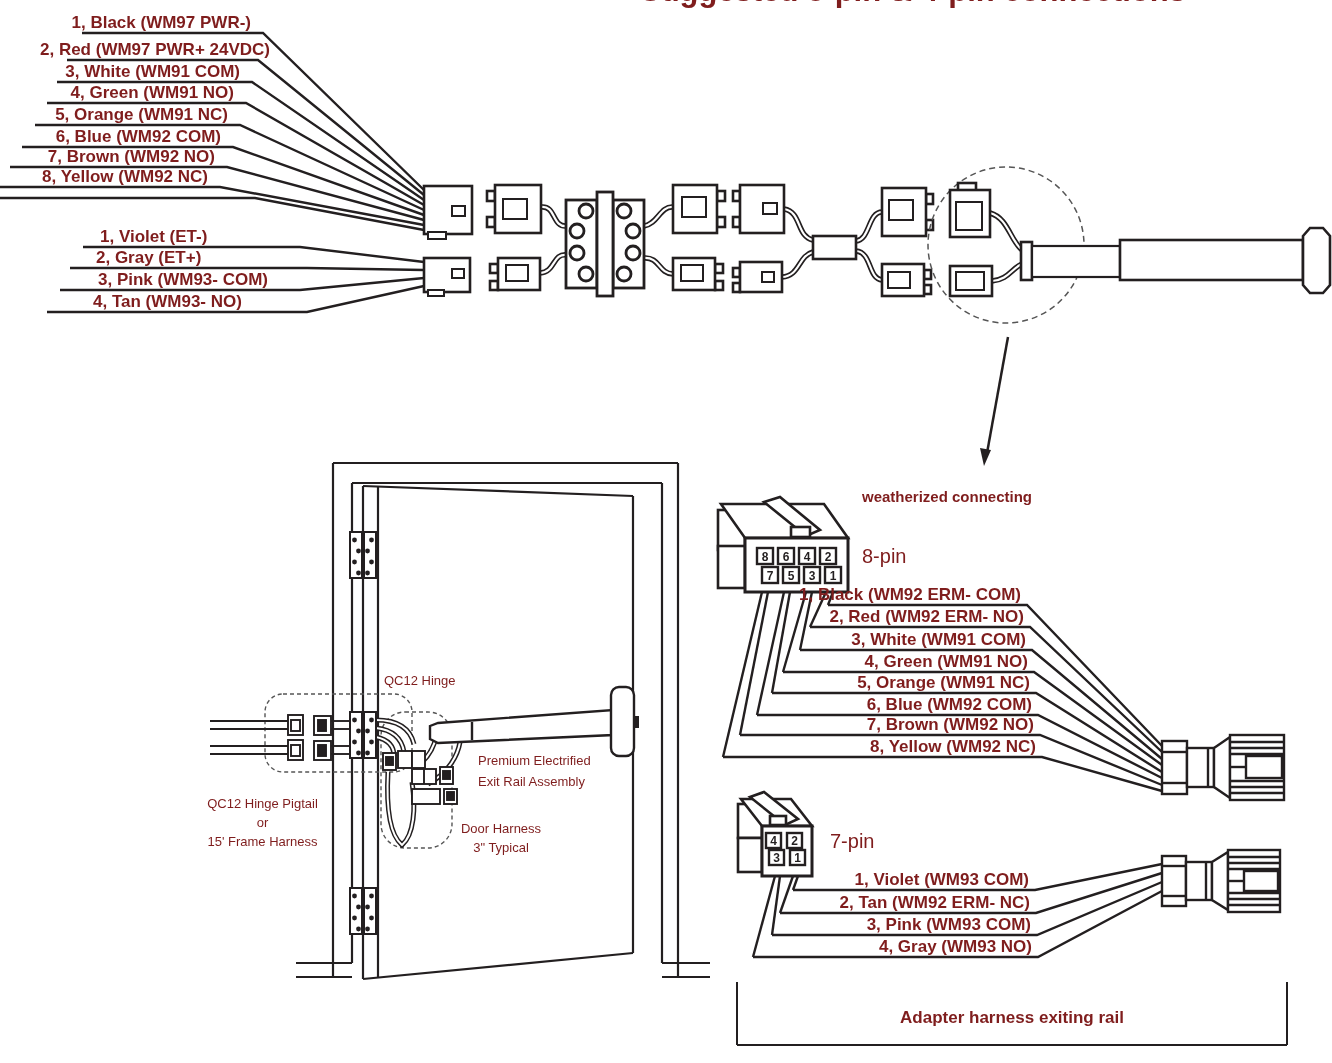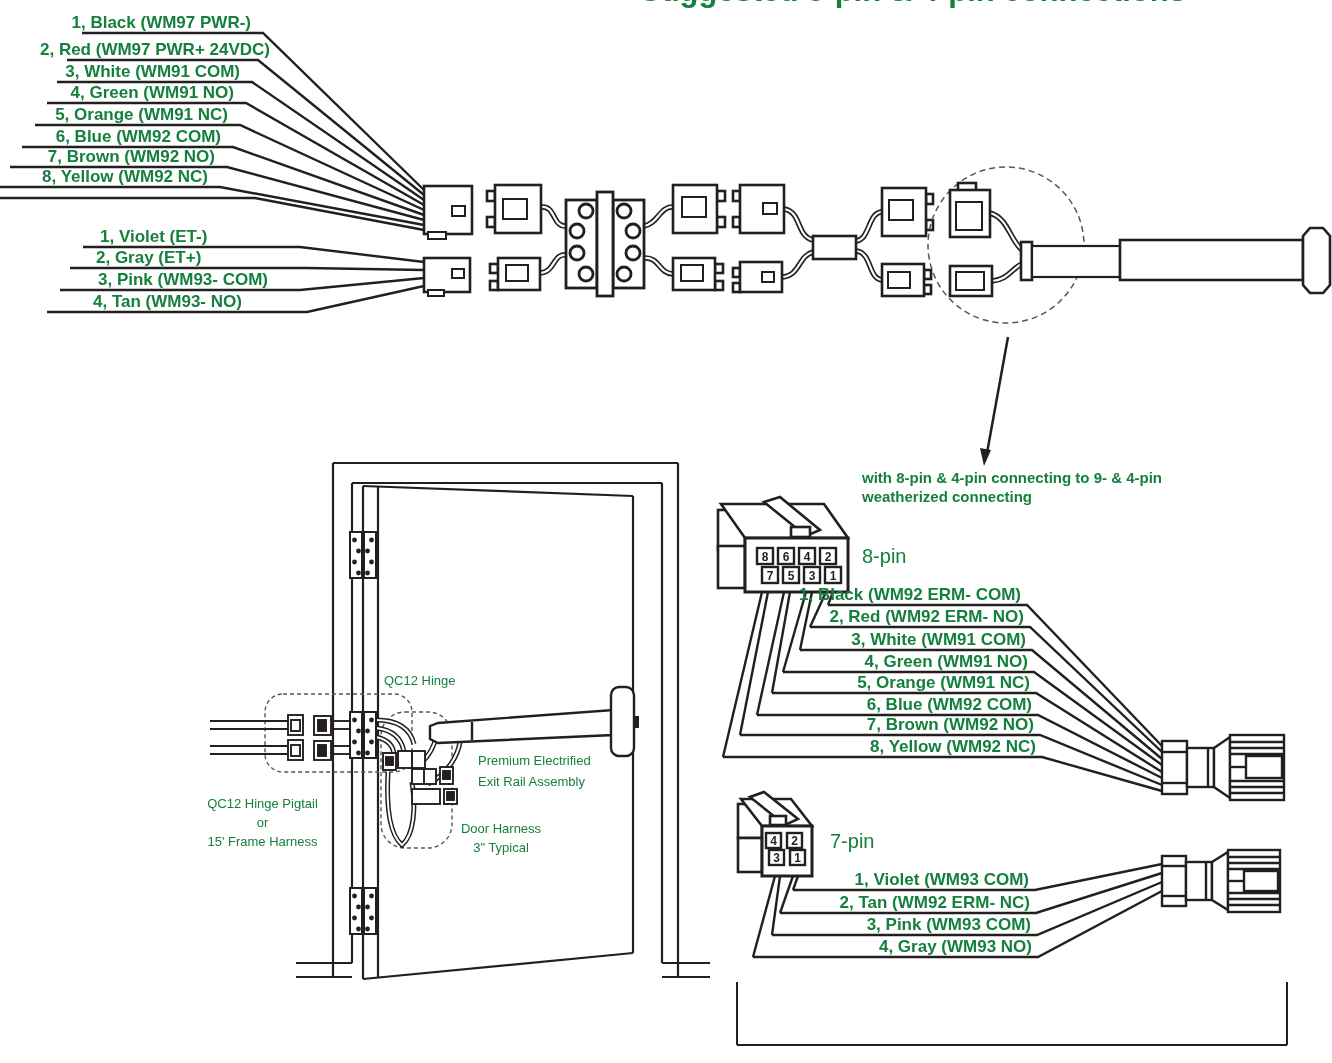--- a/index.html
+++ b/index.html
@@ -1,19 +1,19 @@
 <!DOCTYPE html>
 <html><head>
 <meta charset="utf-8">
 <style>
   html,body{margin:0;padding:0;background:#fff;}
   #stage{position:relative;width:1332px;height:1063px;overflow:hidden;background:#fff;
          font-family:"Liberation Sans",sans-serif;color:#231f20;}
   #art{position:absolute;left:0;top:0;}
-  .lbl{position:absolute;white-space:nowrap;color:#15803d;}
+  .lbl{position:absolute;white-space:nowrap;color:#7f1d1d;}
   .b17{font-size:17px;font-weight:bold;line-height:20px;}
   .b15{font-size:15px;font-weight:bold;line-height:19px;}
   .r19{font-size:13px;font-weight:normal;line-height:22px;}
   .r20{font-size:20px;font-weight:normal;line-height:23px;}
   .t30{font-size:31px;font-weight:bold;}
   .ral{text-align:right;}
   .cen{text-align:center;}
   svg text{font-family:"Liberation Sans",sans-serif;font-weight:bold;font-size:12px;fill:#231f20;}
 </style>
 </head>
@@ -386,21 +386,20 @@
 <div class="lbl b17 ral" style="left:0;top:105px;width:228px;">5, Orange (WM91 NC)</div>
 <div class="lbl b17 ral" style="left:0;top:127px;width:221px;">6, Blue (WM92 COM)</div>
 <div class="lbl b17 ral" style="left:0;top:147px;width:215px;">7, Brown (WM92 NO)</div>
 <div class="lbl b17 ral" style="left:0;top:167px;width:208px;">8, Yellow (WM92 NC)</div>
 
 <div class="lbl b17" style="left:100px;top:227px;">1, Violet (ET-)</div>
 <div class="lbl b17" style="left:96px;top:248px;">2, Gray (ET+)</div>
 <div class="lbl b17" style="left:98px;top:270px;">3, Pink (WM93- COM)</div>
 <div class="lbl b17" style="left:93px;top:292px;">4, Tan (WM93- NO)</div>
 
-<div class="lbl b15" style="left:862px;top:468px;">with 8-pin &amp; 4-pin connecting to 9- &amp; 4-pin</div>
 <div class="lbl b15" style="left:862px;top:487px;">weatherized connecting</div>
 
 <div class="lbl r20" style="left:862px;top:545px;">8-pin</div>
 <div class="lbl r20" style="left:830px;top:830px;">7-pin</div>
 
 <div class="lbl b17 ral" style="left:780px;top:585px;width:241px;">1, Black (WM92 ERM- COM)</div>
 <div class="lbl b17 ral" style="left:780px;top:607px;width:244px;">2, Red (WM92 ERM- NO)</div>
 <div class="lbl b17 ral" style="left:780px;top:630px;width:246px;">3, White (WM91 COM)</div>
 <div class="lbl b17 ral" style="left:780px;top:652px;width:248px;">4, Green (WM91 NO)</div>
 <div class="lbl b17 ral" style="left:780px;top:673px;width:250px;">5, Orange (WM91 NC)</div>
@@ -415,14 +414,15 @@
 
 <div class="lbl r19" style="left:384px;top:670px;">QC12 Hinge</div>
 <div class="lbl r19" style="left:478px;top:750px;">Premium Electrified</div>
 <div class="lbl r19" style="left:478px;top:771px;">Exit Rail Assembly</div>
 <div class="lbl r19 cen" style="left:190px;top:793px;width:145px;">QC12 Hinge Pigtail</div>
 <div class="lbl r19 cen" style="left:190px;top:812px;width:145px;">or</div>
 <div class="lbl r19 cen" style="left:190px;top:831px;width:145px;">15' Frame Harness</div>
 <div class="lbl r19 cen" style="left:450px;top:818px;width:102px;">Door Harness</div>
 <div class="lbl r19 cen" style="left:450px;top:837px;width:102px;">3" Typical</div>
 
+<div class="lbl b17 cen" style="left:737px;top:1008px;width:550px;">Adapter harness exiting rail</div>
 
 </div>
 
 </body></html>

